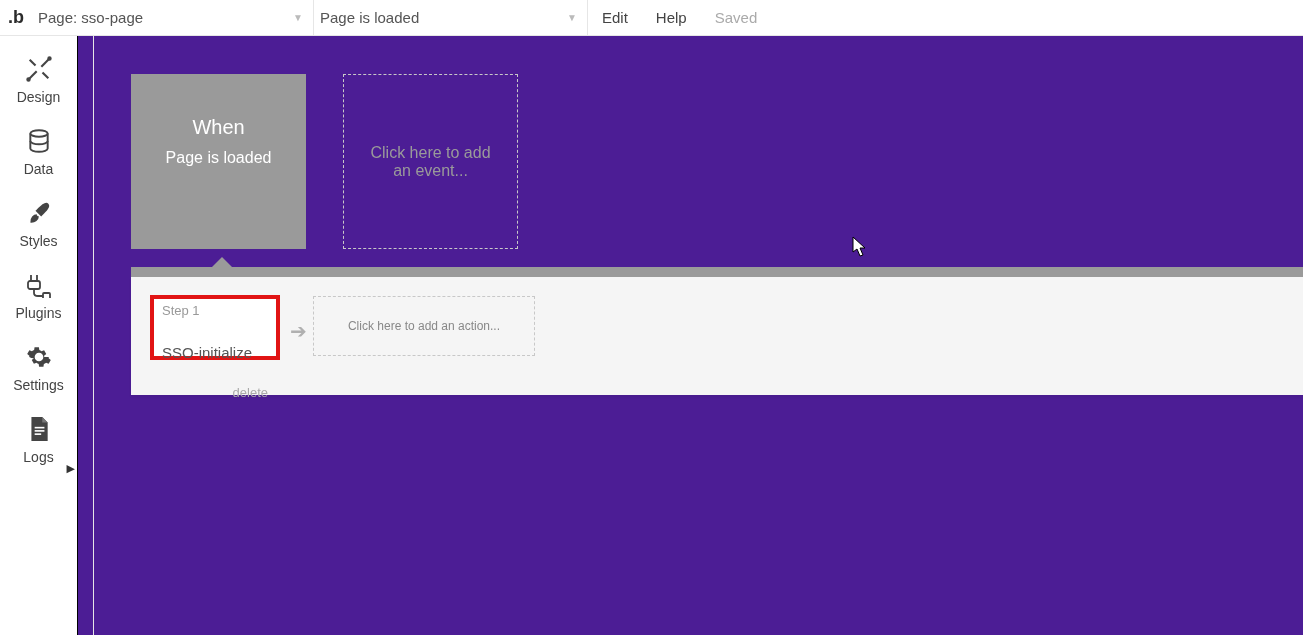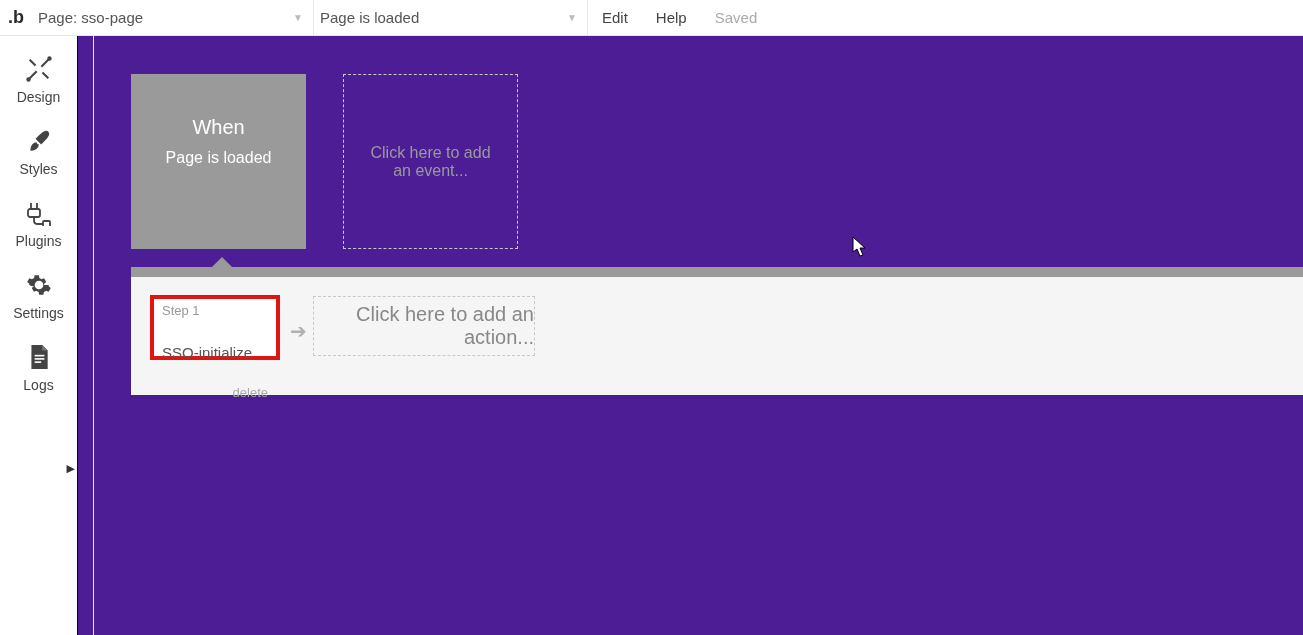--- a/index.html
+++ b/index.html
@@ -185,24 +185,23 @@
   
   .add-action {
     position: absolute;
     left: 235px; top: 260px;
     width: 222px; height: 60px;
     border: 1px dashed #c8c8c8;
     color: #888;
     display: flex;
     align-items: center;
     justify-content: center;
-    font-size: 20px;
+    font-size: 12px;
     cursor: pointer;
     background: #f5f5f5;
-    text-align: right;
   }
 
   
   .cursor {
     position: absolute;
     left: 774px; top: 200px;
     width: 16px; height: 22px;
     pointer-events: none;
   }
 
@@ -241,20 +240,30 @@
           <path d="M4 4 L9 9"></path>
             <path d="M20 20 L15 15"></path>
           <circle cx="3" cy="21" r="1"></circle>
             <circle cx="21" cy="3" r="1"></circle>
         </svg>
       </span>
       <span>Design</span>
     </div>
 
 
+    <div class="item">
+      <span class="icon">
+        <svg width="26" height="26" viewBox="0 0 24 24" fill="none" stroke="#444" stroke-width="1.8">
+          <ellipse cx="12" cy="5" rx="8" ry="3"></ellipse>
+          <path d="M4 5 V12 C4 13.7 7.6 15 12 15 C16.4 15 20 13.7 20 12 V5"></path>
+          <path d="M4 12 V19 C4 20.7 7.6 22 12 22 C16.4 22 20 20.7 20 19 V12"></path>
+        </svg>
+      </span>
+      <span>Data</span>
+    </div>
 
     <div class="item">
       <span class="icon">
         <svg width="26" height="26" viewBox="0 0 24 24" fill="none" stroke="#444" stroke-width="1.8">
           <path d="M20 4 C18 2 14 6 10 10 L14 14 C18 10 22 6 20 4 Z" fill="#444"></path>
           <path d="M10 14 C7 14 5 17 5 20 C8 20 11 18 11 15" fill="#444"></path>
         </svg>
       </span>
       <span>Styles</span>
     </div>

